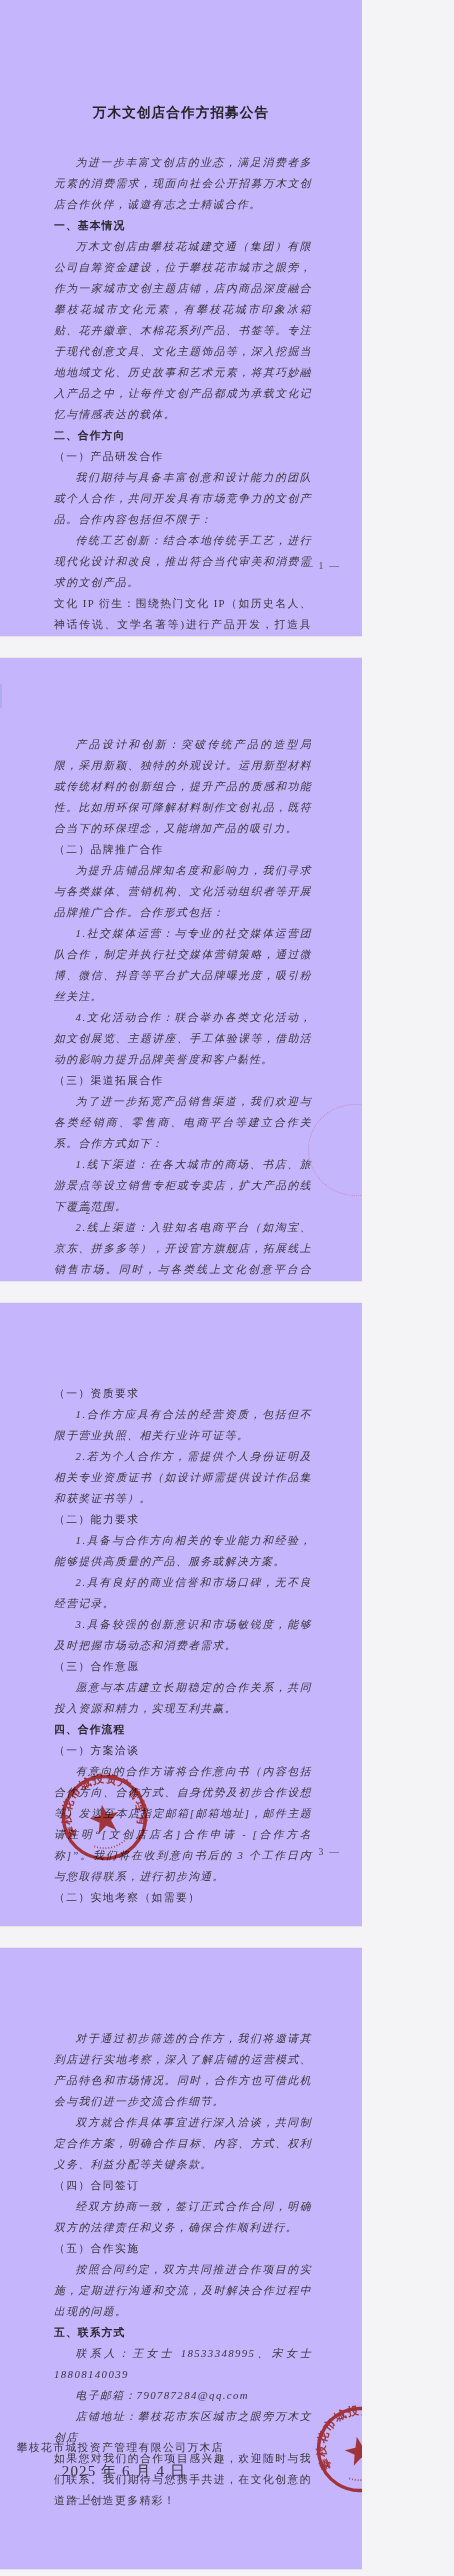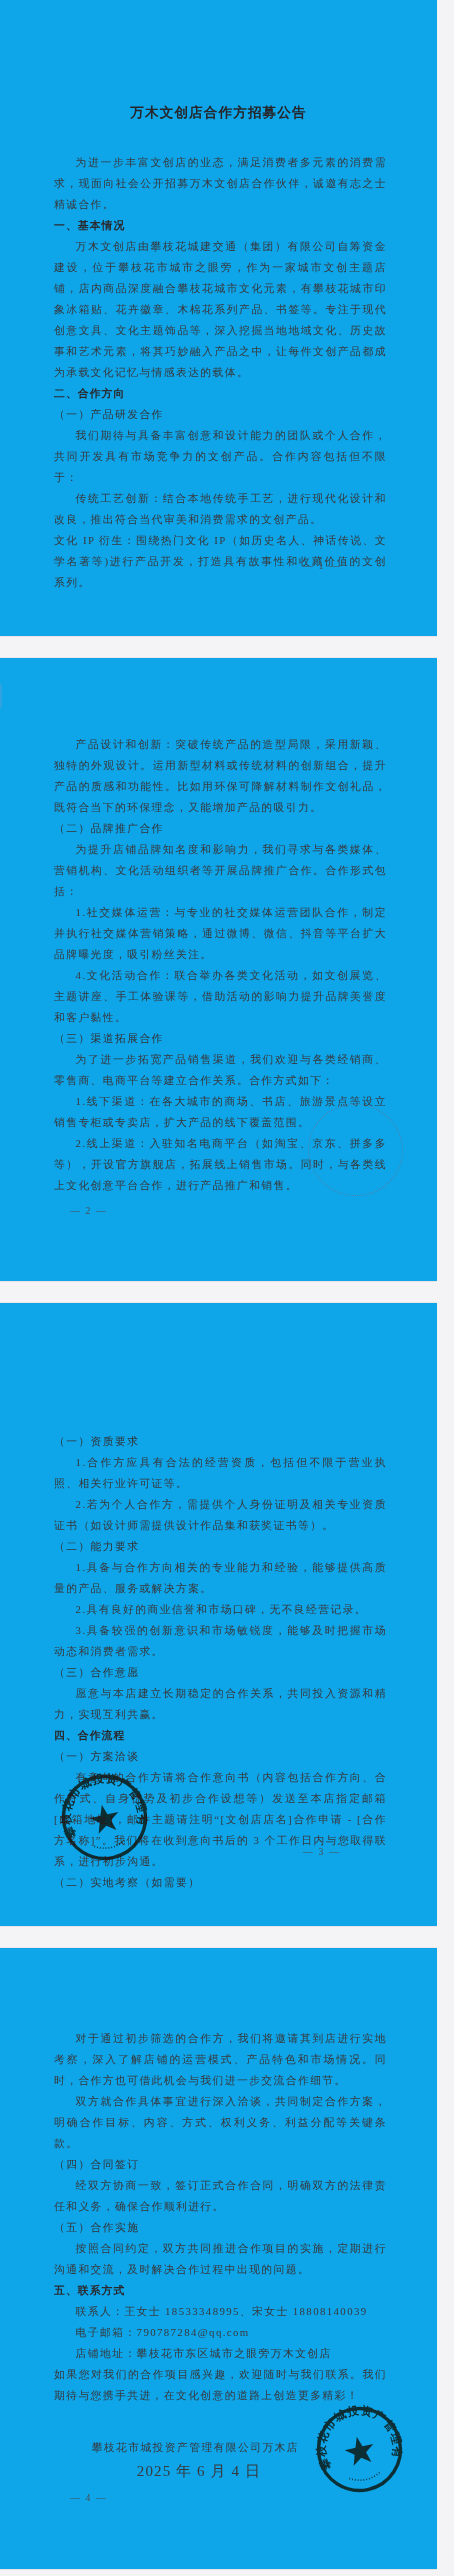--- a/index.html
+++ b/index.html
@@ -4,50 +4,50 @@
 <style>
   html,body{margin:0;padding:0;}
   body{
     width:455px;
     background:#f3f3f6;
     font-family:"Liberation Serif","DejaVu Serif",serif;
     color:#38383b;
   }
   .doc{position:relative;width:455px;height:2576px;background:#f4f3f6;}
   .page{
-    position:absolute;left:0;width:437px;
-    background:#0ea5e9;
+    position:absolute;left:0;width:362px;
+    background:#c4b5fd;
     box-sizing:border-box;
     border-top:0.6px solid #efe6e9;
     border-bottom:0.6px solid #eae1e6;
     overflow:hidden;
   }
   #p1{top:0;height:637px;border-top:none;}
   #p2{top:657px;height:625px;}
   #p3{top:1302px;height:625px;}
   #p4{top:1947px;height:623px;}
 
   .title{
     position:absolute;top:104px;left:0;right:0;
     text-align:center;
     font-size:13.6px;font-weight:bold;letter-spacing:1.1px;
     color:#26262a;margin:0;
   }
   .content{position:absolute;left:54px;right:50px;}
   #p1 .content{top:152px;}
   #p2 .content{top:76px;}
-  #p3 .content{top:80px;margin-top:48px;}
+  #p3 .content{top:80px;}
   #p4 .content{top:80px;}
 
   .content p{margin:0;}
   .para,.h1,.h2{
     font-size:10.8px;line-height:21px;letter-spacing:1.4px;
     text-align:justify;
   }
-  .indent{text-indent:2em;}
+  .indent{text-indent:2em;font-style:italic;}
   .h1{
     font-family:"Liberation Sans","DejaVu Sans",sans-serif;
     font-weight:700;color:#2a2a2e;letter-spacing:1.1px;
   }
   .h2{color:#333336;}
 
   .pagenum{
     position:absolute;font-size:9.7px;color:#4c4c50;letter-spacing:1.7px;
     white-space:nowrap;
   }

